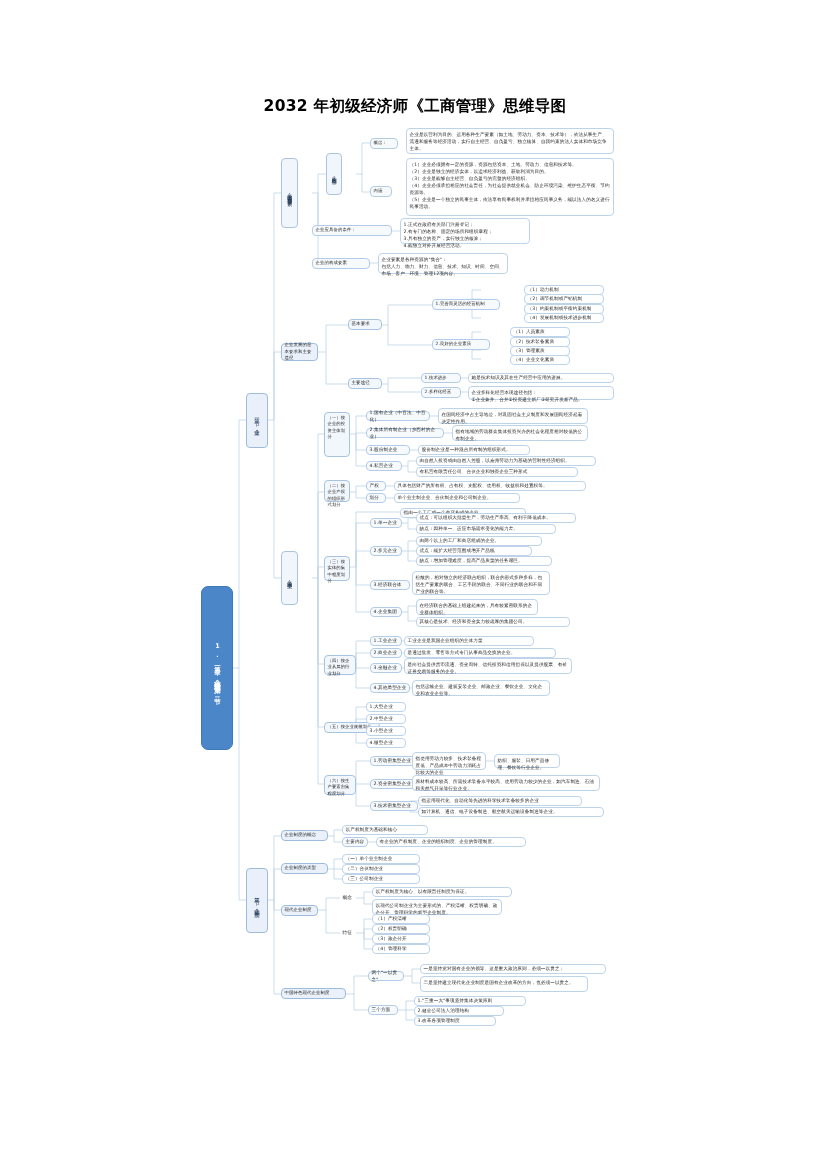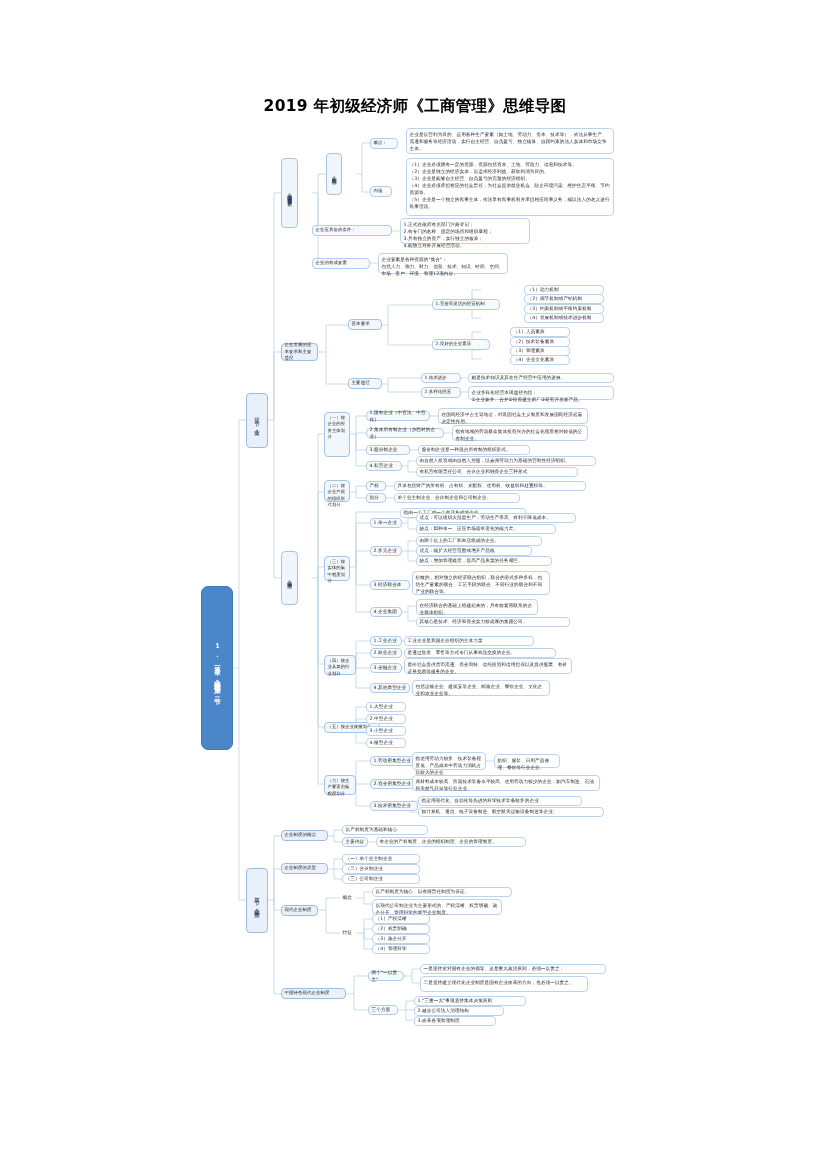--- a/index.html
+++ b/index.html
@@ -68,21 +68,21 @@
     line-height:1.3;
     color:#18314d;
     padding:2px 1.5px;
   }
   .vnode.small { font-size:4.9px; letter-spacing:.9px; background:#f1f6fc; border-color:#aac4e0; }
   .center { display:flex; align-items:center; }
 </style>
 </head>
 <body>
 
-<div id="page-title">2019 年初级经济师《工商管理》思维导图</div>
+<div id="page-title">2032 年初级经济师《工商管理》思维导图</div>
 
 <div id="map">
 
   <svg id="edges" viewBox="0 0 830 1175">
     <g fill="none" stroke="#b6cde3" stroke-width="0.7">
 
       <path d="M233 668 H239"></path>
       <path d="M239 668 V420 H246"></path>
       <path d="M239 668 V900 H246"></path>
 

